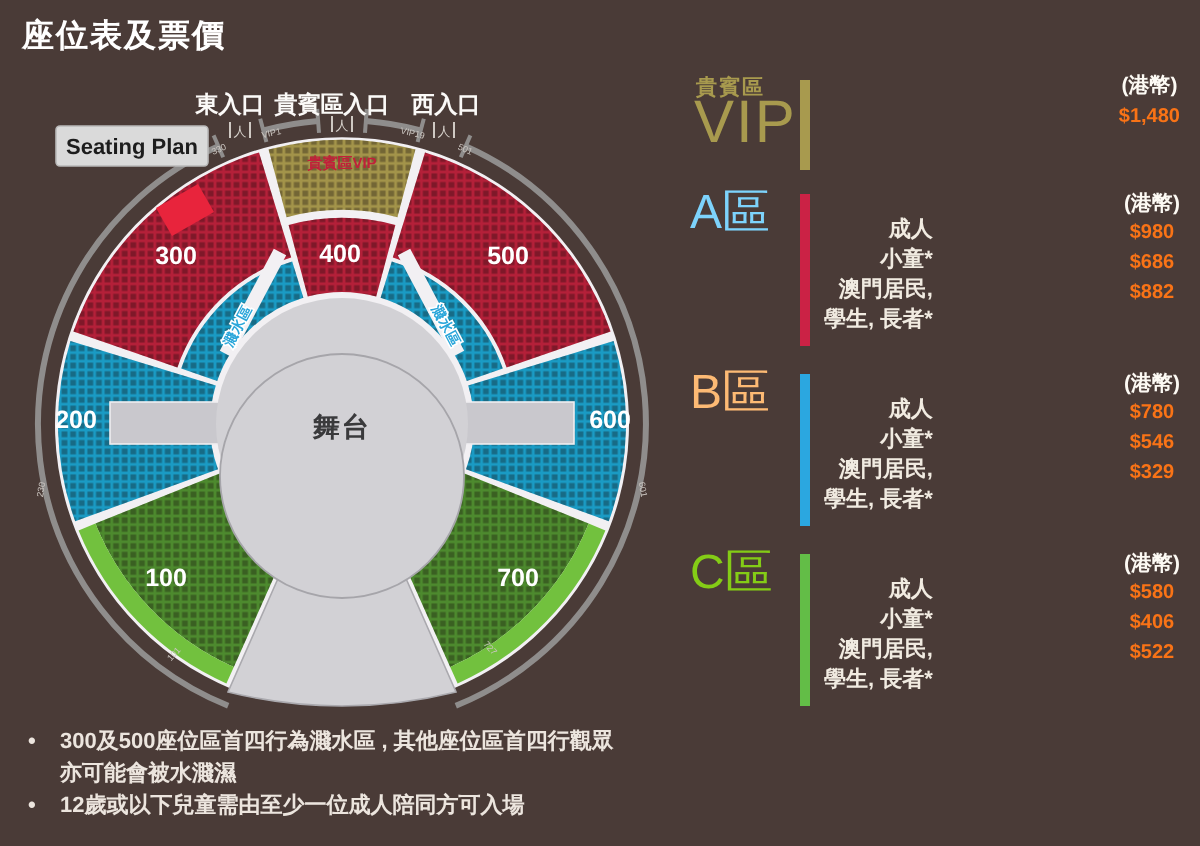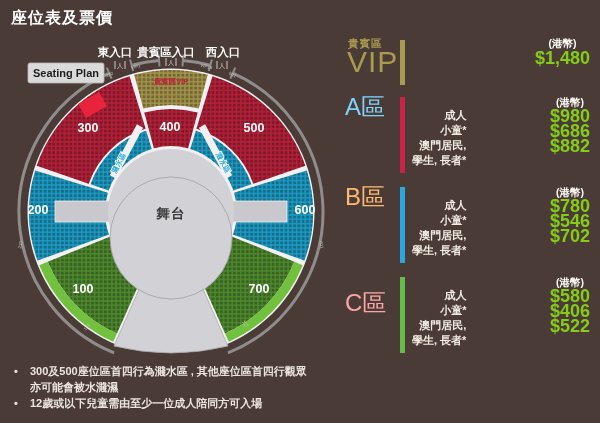--- a/index.html
+++ b/index.html
@@ -18,30 +18,30 @@
   .zone{position:absolute;left:345px;width:246px;}
   .zone-vip{top:36px;height:54px;}
   .zone-a{top:95px;height:82px;}
   .zone-b{top:185px;height:82px;}
   .zone-c{top:275px;height:82px;}
   .zone-name{position:absolute;left:0;top:0;font-weight:normal;font-size:24px;line-height:24px;}
   .zone-vip .zone-name-small{position:absolute;left:3px;top:1px;font-size:10.5px;font-weight:bold;color:#a89a4e;letter-spacing:1px;}
   .zone-vip .zone-name{top:11px;left:2px;font-size:30px;line-height:30px;letter-spacing:1px;color:#a89a4e;}
   .zone-a .zone-name{color:#7dd3fc;}
   .zone-b .zone-name{color:#fdba74;}
-  .zone-c .zone-name{color:#fca5a5;margin-top:16px;}
+  .zone-c .zone-name{color:#84cc16;}
   .zone-bar{position:absolute;left:55px;top:2px;width:5px;height:76px;}
   .zone-vip .zone-bar{top:4px;height:45px;background:#a89a4e;}
   .zone-a .zone-bar{background:#cb2245;}
   .zone-b .zone-bar{background:#2ba7e0;}
   .zone-c .zone-bar{background:#63bd47;}
   .zone-types{position:absolute;left:67px;top:13px;font-size:11px;font-weight:bold;color:#f1ebe1;line-height:15px;text-align:right;}
   .zone-prices{position:absolute;right:1px;top:0;text-align:center;}
   .currency{font-size:10.5px;font-weight:bold;color:#fdfaf4;height:14px;line-height:14px;}
-  .price{font-size:18px;font-weight:bold;color:#84cc16;line-height:15px;}
+  .price{font-size:10px;font-weight:bold;color:#f97316;line-height:15px;}
   .zone-vip .price{line-height:17px;}
 
   
   .notes{position:absolute;left:14px;top:364px;width:300px;color:#ece5de;
     font-size:11px;font-weight:bold;line-height:15.5px;}
   .note{display:flex;margin-bottom:1px;}
   .note .bullet{width:16px;flex:0 0 16px;}
 </style>
 </head>
 <body>
@@ -202,21 +202,21 @@
     <div class="zone-types">
       <div>成人</div>
       <div>小童*</div>
       <div>澳門居民,</div>
       <div>學生, 長者*</div>
     </div>
     <div class="zone-prices">
       <div class="currency">(港幣)</div>
       <div class="price">$780</div>
       <div class="price">$546</div>
-      <div class="price">$702</div>
+      <div class="price">$329</div>
     </div>
   </div>
 
   <div class="zone zone-c">
     <div class="zone-name">C區</div>
     <div class="zone-bar"></div>
     <div class="zone-types">
       <div>成人</div>
       <div>小童*</div>
       <div>澳門居民,</div>

